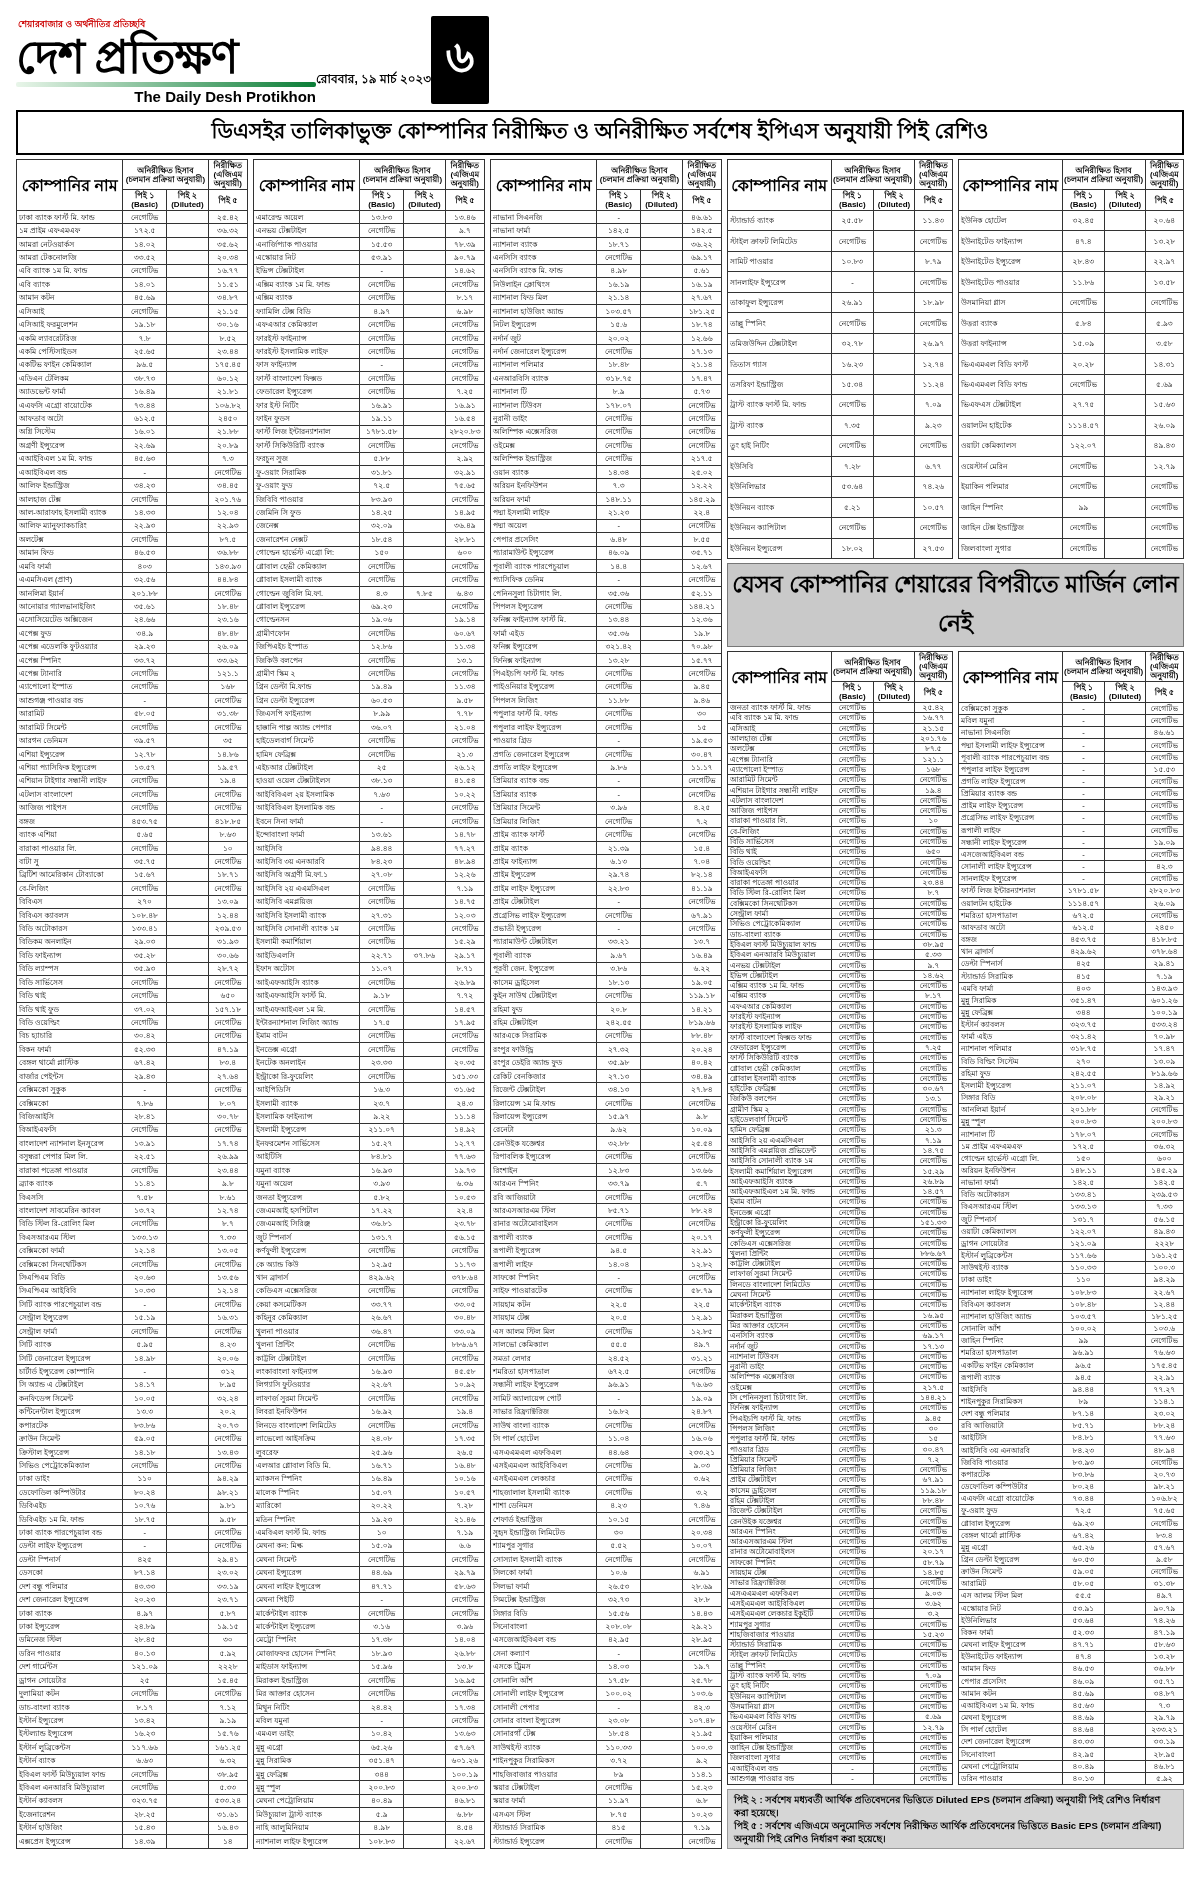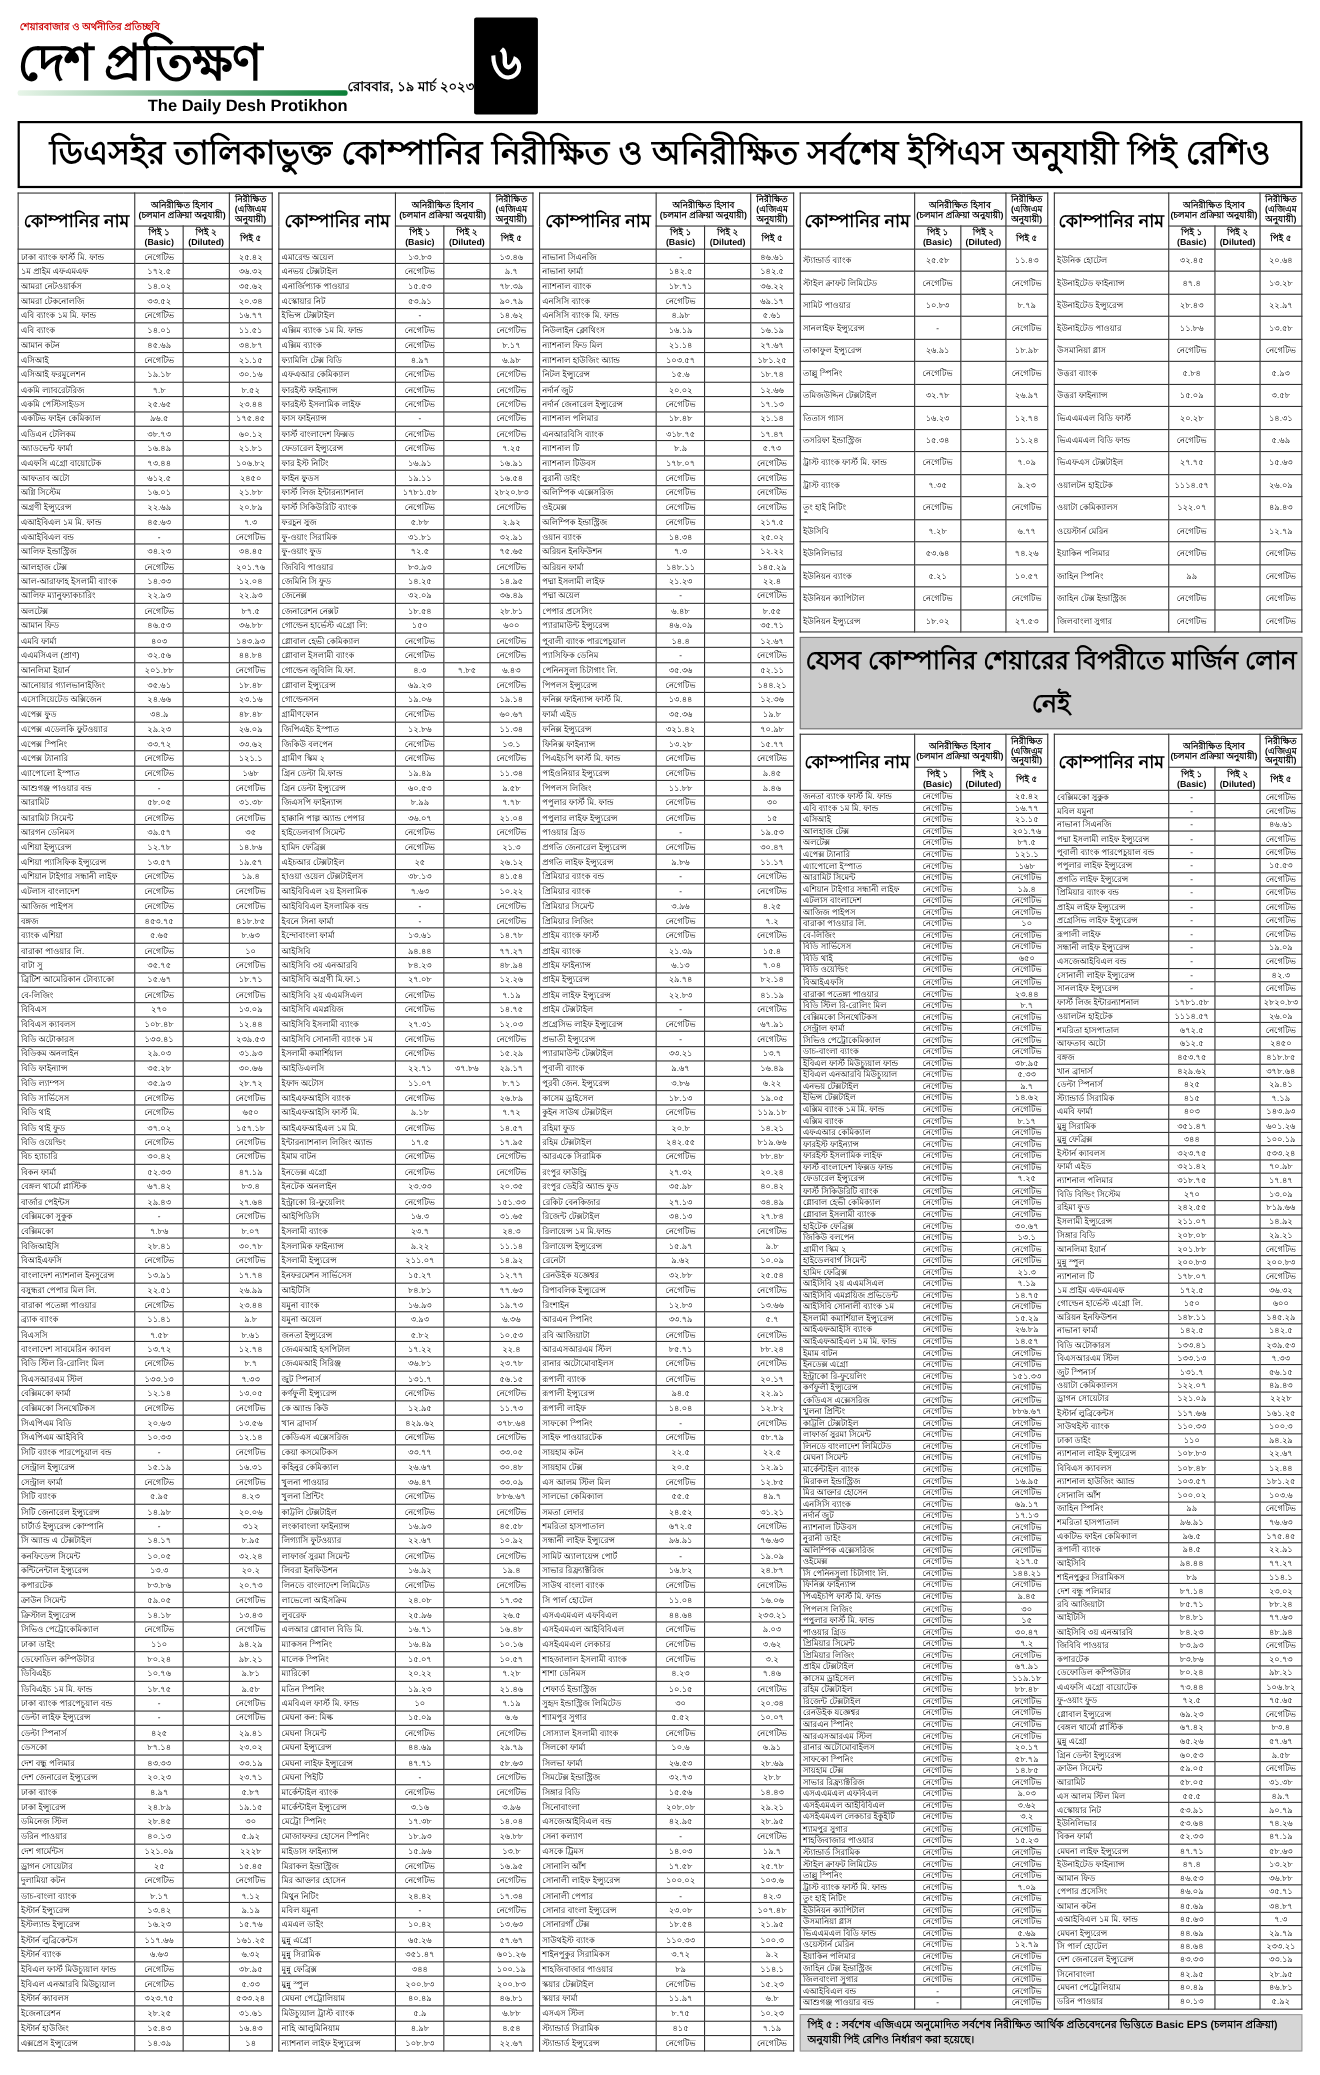--- a/index.html
+++ b/index.html
@@ -10,21 +10,21 @@
   .masthead{width:300px;position:relative;}
   .tagline{color:#cc0000;font-size:9px;font-weight:bold;margin:2px 0 0 2px;}
   .mast-bn{font-size:46px;font-weight:bold;letter-spacing:-1px;line-height:52px;font-family:"Liberation Serif","DejaVu Serif",serif;}
   .mast-rule{height:5px;background:linear-gradient(90deg,#e8f5e9,#0a7d36);margin:-2px 0 1px 0;border-radius:2px;}
   .mast-en{font-size:15px;font-weight:bold;text-align:right;}
   .title-box{flex:1;background:#c9c9c9;border:1px solid #888;height:82px;margin-top:8px;display:flex;align-items:center;justify-content:center;}
   .title-box .t{font-size:34px;font-weight:bold;}
   .date-txt{font-size:12px;font-weight:bold;white-space:nowrap;margin-top:40px;}
   .pagenum{width:58px;height:88px;background:#000;color:#fff;display:flex;align-items:center;justify-content:center;font-size:44px;font-weight:bold;border-radius:2px;}
   
-  .subtitle{border:2px solid #000;margin:2px 8px;padding:3px 0;text-align:center;font-size:30px;font-weight:bold;}
+  .subtitle{border:2px solid #000;margin:2px 8px;padding:3px 0;text-align:center;font-size:21px;font-weight:bold;}
   
   .content{display:flex;gap:5px;margin:4px 8px 0 8px;height:1690px;}
   .maincol{width:232px;display:flex;flex-direction:column;}
   .rightpane{flex:1;display:flex;flex-direction:column;}
   .toptables{display:flex;gap:5px;height:400px;}
   .toptables .maincol{flex:1;width:auto;}
   table.pe{border-collapse:collapse;width:100%;height:100%;table-layout:fixed;}
   table.pe th,table.pe td{border:1px solid #333;padding:0 2px;overflow:hidden;white-space:nowrap;}
   table.pe th{font-size:8px;line-height:9px;font-weight:bold;white-space:normal;padding:1px;}
   table.pe th.cname{font-size:16px;}
@@ -3796,18 +3796,19 @@
                   <td class="num">৪০.১৩</td>
                   <td class="num"></td>
                   <td class="num">৫.৯২</td>
                 </tr>
               </tbody>
             </table>
         </div>
       </div>
 
       <div class="footnotes">
+        <div>পিই ২ : সর্বশেষ মধ্যবর্তী আর্থিক প্রতিবেদনের ভিত্তিতে Diluted EPS (চলমান প্রক্রিয়া) অনুযায়ী পিই রেশিও নির্ধারণ করা হয়েছে।</div>
         <div>পিই ৫ : সর্বশেষ এজিএমে অনুমোদিত সর্বশেষ নিরীক্ষিত আর্থিক প্রতিবেদনের ভিত্তিতে Basic EPS (চলমান প্রক্রিয়া) অনুযায়ী পিই রেশিও নির্ধারণ করা হয়েছে।</div>
       </div>
     </div>
   </div>
 
 </div>
 
 </body></html>

